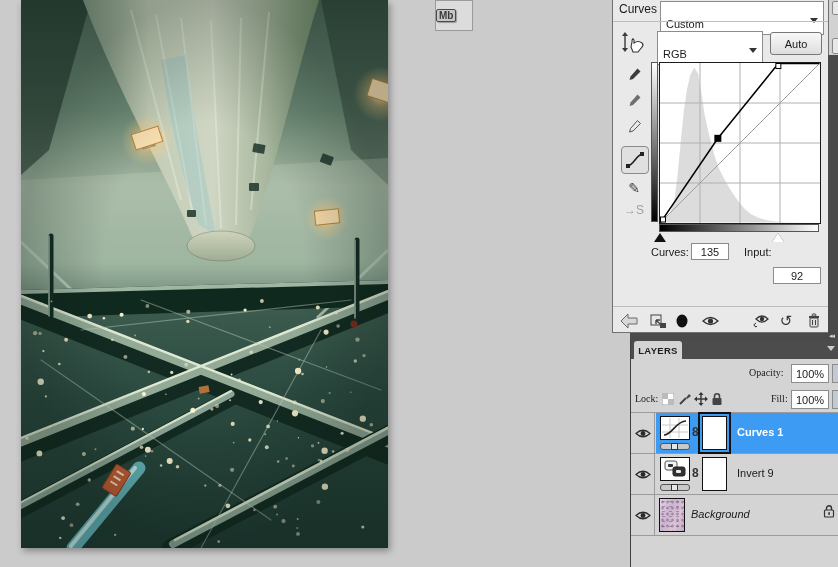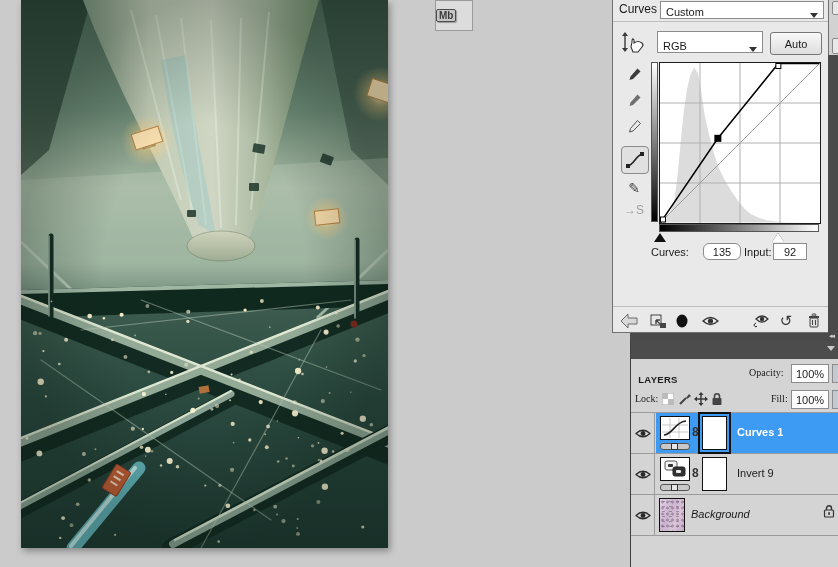--- a/index.html
+++ b/index.html
@@ -11,21 +11,21 @@
   
   #mb-btn{left:435px;top:0;width:38px;height:31px;background:#dcdcdc;border:1px solid #9a9a9a;
           box-sizing:border-box;display:flex;align-items:center;justify-content:flex-start;}
   #mb-btn .mb-glyph{font-size:10px;font-weight:bold;color:#3a3a3a;border:1.5px solid #4a4a4a;
           border-radius:2px;padding:0 2px;background:#c7c7c7;box-shadow:1px 1px 1px #999;}
   
   #curves-panel{left:612px;top:0;width:217px;height:333px;background:#e9e9e9;
       border:1px solid #707070;border-top:none;box-sizing:border-box;}
   .cp-title{left:6px;top:2px;font-size:12px;font-weight:normal;}
   .combo{background:#fff;border:1px solid #8c8c8c;box-sizing:border-box;font-size:11px;
-         display:flex;align-items:flex-end;padding:0 5px;}
+         display:flex;align-items:flex-start;padding:16px 5px;}
   .combo .arr{position:absolute;right:5px;width:0;height:0;border-left:4px solid transparent;
          border-right:4px solid transparent;border-top:5px solid #333;}
   #preset-combo{left:47px;top:1px;width:164px;height:18px;}
   .hline{left:0;width:215px;height:1px;background:#bdbdbd;}
   #channel-combo{left:44px;top:31px;width:106px;height:22px;}
   #auto-btn{left:157px;top:32px;width:50px;height:21px;font-size:11px;
      background:linear-gradient(#f8f8f8,#dedede);border:1px solid #777;border-radius:3px;
      display:flex;align-items:center;justify-content:center;}
   .tool{left:8px;width:26px;height:24px;display:flex;align-items:center;justify-content:center;}
   #tool-curvebox{top:146px;border:1px solid #8a8a8a;border-radius:4px;background:#e0e0e0;height:26px;}
@@ -36,36 +36,36 @@
   #plot{left:46px;top:62px;width:160px;height:160px;background:#fff;border:1px solid #1c1c1c;
         box-sizing:content-box;}
   #hgrad{left:46px;top:224px;width:160px;height:8px;background:linear-gradient(to right,#000,#fff);
          border:1px solid #555;box-sizing:border-box;}
   .tri{top:233px;width:0;height:0;border-left:6px solid transparent;border-right:6px solid transparent;}
   #tri-shadow{border-bottom:9px solid #111;}
   #tri-highlight{border-bottom:9px solid #fff;filter:drop-shadow(0 0 .7px #222);}
   .io-label{top:246px;font-size:11px;}
   .io-box{top:243px;height:17px;background:#fff;border:1px solid #8c8c8c;box-sizing:border-box;
           font-size:11px;display:flex;align-items:center;justify-content:center;}
-  #out-label{left:38px;} #out-box{left:90px;width:38px;border-radius:6px;}
-  #in-label{left:131px;} #in-box{left:160px;width:34px;}
+  #out-label{left:38px;} #out-box{left:78px;width:38px;}
+  #in-label{left:131px;} #in-box{left:160px;width:48px;margin-top:24px;}
   #cp-toolbar-sep{top:306px;}
   .tbicon{top:311px;width:22px;height:20px;display:flex;align-items:center;justify-content:center;}
   
   #dock-top{left:828px;top:0;width:10px;height:55px;background:#d2d2d2;border-left:1px solid #707070;box-sizing:border-box;}
   .dock-frag{left:3px;width:8px;background:#e8e8e8;border:1px solid #8a8a8a;border-radius:2px;}
   #dock-side{left:828px;top:55px;width:10px;height:278px;background:#4a4a4a;}
   #dock-strip{left:630px;top:333px;width:208px;height:8px;background:#4a4a4a;}
   #collapse-arrows{right:4px;top:-1px;font-size:7px;color:#cfcfcf;letter-spacing:-1px;}
   
   #layers-panel{left:630px;top:341px;width:208px;height:226px;background:#d4d4d4;
      border-left:1px solid #3f3f3f;box-sizing:border-box;}
   #layers-header{left:0;top:0;width:207px;height:18px;background:#4c4c4c;}
   #layers-tab{left:3px;top:0;width:48px;height:18px;background:#d4d4d4;border-radius:3px 3px 0 0;
-     font-size:9.5px;font-weight:bold;color:#1c1c1c;display:flex;align-items:center;justify-content:center;letter-spacing:.3px;margin-top:29px;}
+     font-size:9.5px;font-weight:bold;color:#1c1c1c;display:flex;align-items:center;justify-content:center;letter-spacing:.3px;}
   #layers-menu{right:3px;top:5px;width:0;height:0;border-left:4px solid transparent;
      border-right:4px solid transparent;border-top:5px solid #c9c9c9;}
   #blend-combo{left:4px;top:22px;width:108px;height:20px;}
   .lp-label{font-size:10px;font-family:Liberation Serif, serif;}
   #opacity-label{left:118px;top:26px;}
   #fill-label{left:140px;top:52px;}
   #lock-label{left:4px;top:52px;}
   .val-box{width:38px;height:19px;background:#fff;border:1px solid #8c8c8c;box-sizing:border-box;
      font-size:11px;display:flex;align-items:center;justify-content:center;}
   #opacity-box{left:160px;top:23px;} #fill-box{left:160px;top:49px;}

